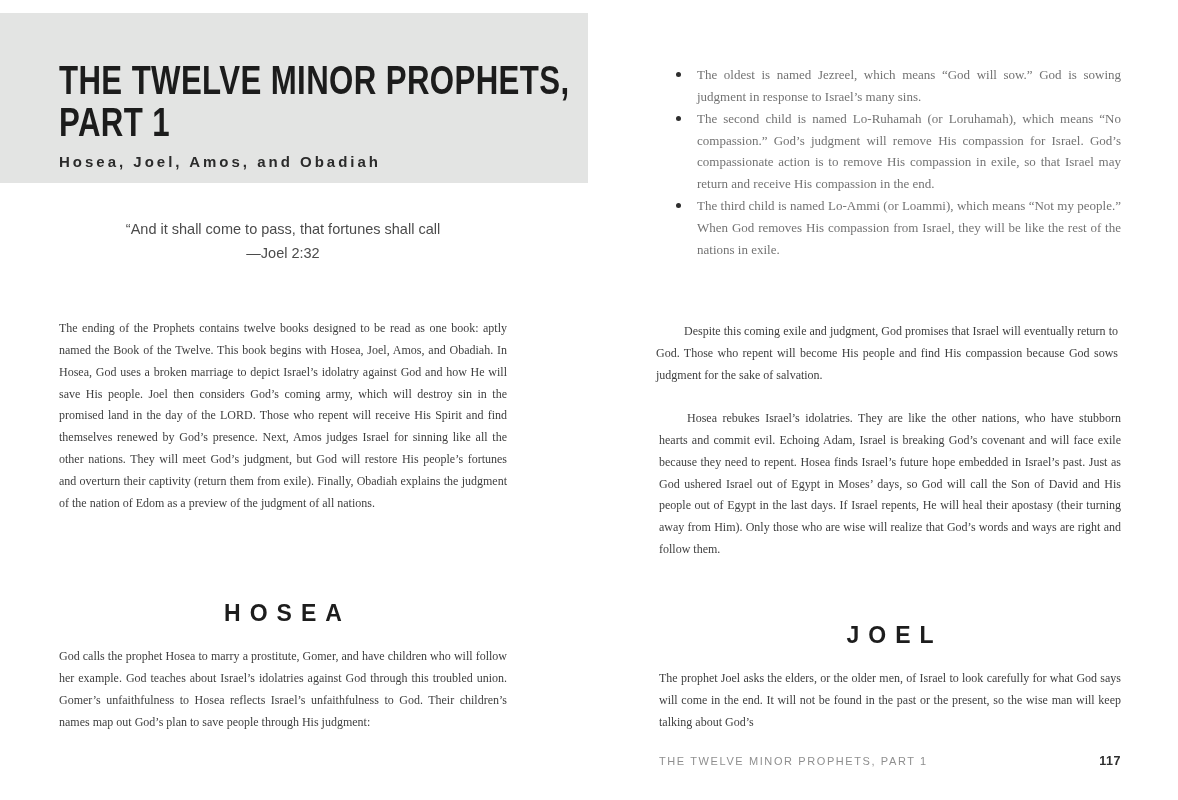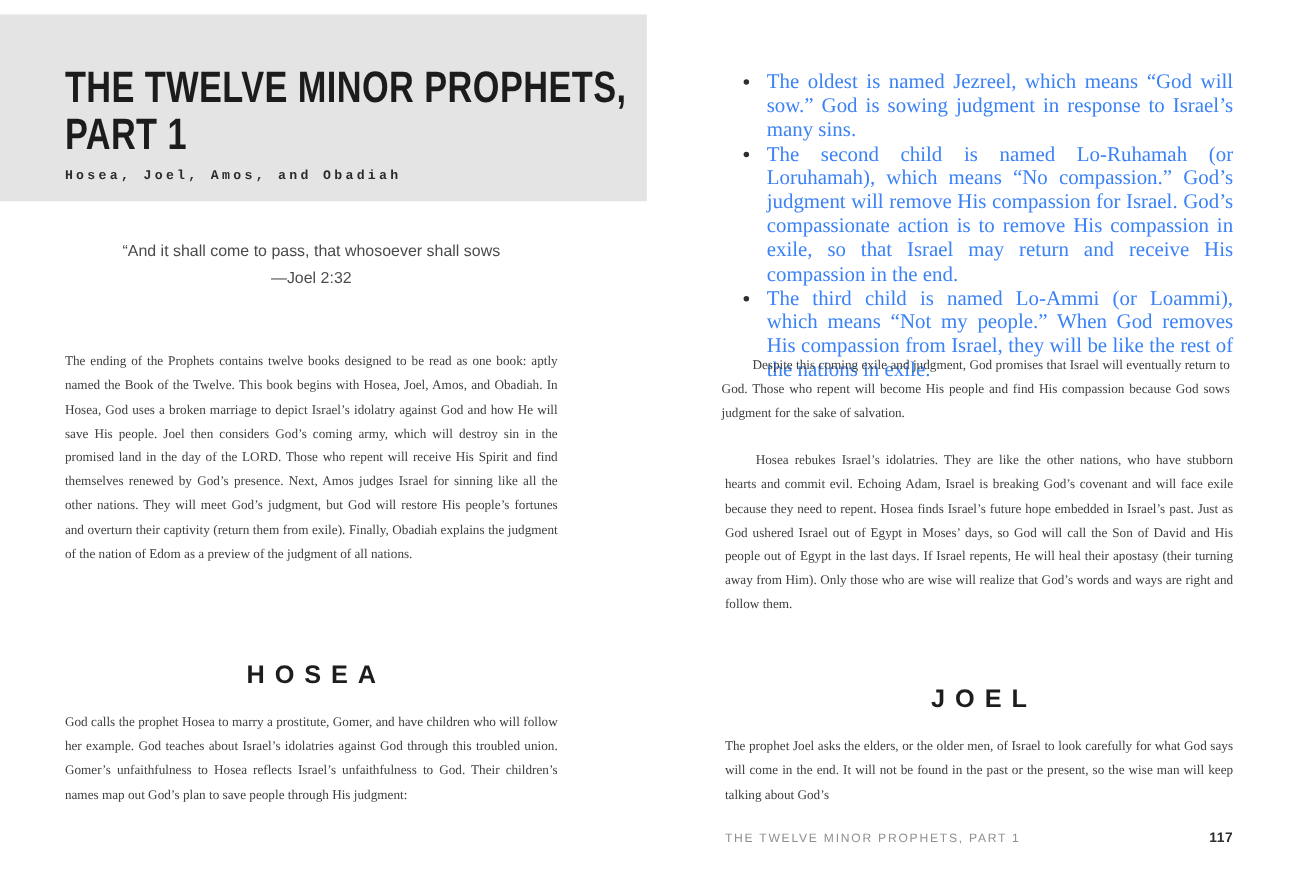--- a/index.html
+++ b/index.html
@@ -32,23 +32,23 @@
     font-size: 40px;
     line-height: 42px;
     white-space: nowrap;
     transform: scaleX(0.78);
     transform-origin: 0 50%;
     letter-spacing: 0.5px;
   }
   .chapter-subtitle {
     position: absolute;
     left: 59px; top: 140px;
-    font-family: Liberation Mono, monospace;
+    font-family: Liberation Sans, sans-serif;
     font-weight: bold;
-    font-size: 12px;
+    font-size: 15px;
     letter-spacing: 3px;
     color: #2b2b2b;
   }
   .epigraph {
     position: absolute;
     left: 59px; top: 205px;
     width: 448px;
     text-align: center;
     font-family: "Liberation Sans", sans-serif;
     font-size: 14.5px;
@@ -105,24 +105,24 @@
   .bullet-list {
     position: absolute;
     left: 659px; top: 51px;
     width: 462px;
     margin: 0; padding: 0;
     list-style: none;
   }
   .bullet-list li {
     position: relative;
     padding-left: 38px;
-    font-size: 19px;
+    font-size: 13px;
     line-height: 21.85px;
     text-align: justify;
-    color: #3b82f6;
+    color: #737373;
   }
   .bullet-list li .dot {
     position: absolute;
     left: 17px; top: 8px;
     width: 5px; height: 5px;
     border-radius: 50%;
     background: #2e2e2e;
   }
   .despite-par { left: 656px; top: 296px; text-indent: 28px; }
   .rebukes-par { left: 659px; top: 383px; text-indent: 28px; }
@@ -137,21 +137,21 @@
   <div class="chapter-band"></div>
 
   <div class="chapter-title">
     <div class="t-line">THE TWELVE MINOR PROPHETS,</div>
     <div class="t-line">PART 1</div>
   </div>
 
   <div class="chapter-subtitle">Hosea, Joel, Amos, and Obadiah</div>
 
   <div class="epigraph">
-    <div>“And it shall come to pass, that whosoever shall sows</div>
+    <div>“And it shall come to pass, that fortunes shall call</div>
     <div>—Joel 2:32</div>
   </div>
 
   <p class="body-par pos intro-par">The ending of the Prophets contains twelve books designed to be read as one book: aptly named the Book of the Twelve. This book begins with Hosea, Joel, Amos, and Obadiah. In Hosea, God uses a broken marriage to depict Israel’s idolatry against God and how He will save His people. Joel then considers God’s coming army, which will destroy sin in the promised land in the day of the LORD. Those who repent will receive His Spirit and find themselves renewed by God’s presence. Next, Amos judges Israel for sinning like all the other nations. They will meet God’s judgment, but God will restore His people’s fortunes and overturn their captivity (return them from exile). Finally, Obadiah explains the judgment of the nation of Edom as a preview of the judgment of all nations.</p>
 
   <h2 class="section-heading pos hosea-head">HOSEA</h2>
 
   <p class="body-par pos hosea-par">God calls the prophet Hosea to marry a prostitute, Gomer, and have children who will follow her example. God teaches about Israel’s idolatries against God through this troubled union. Gomer’s unfaithfulness to Hosea reflects Israel’s unfaithfulness to God. Their children’s names map out God’s plan to save people through His judgment:</p>
 
 

